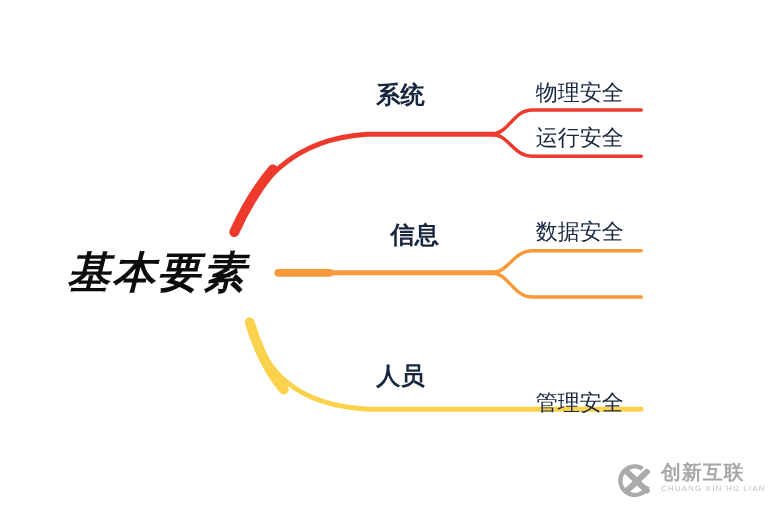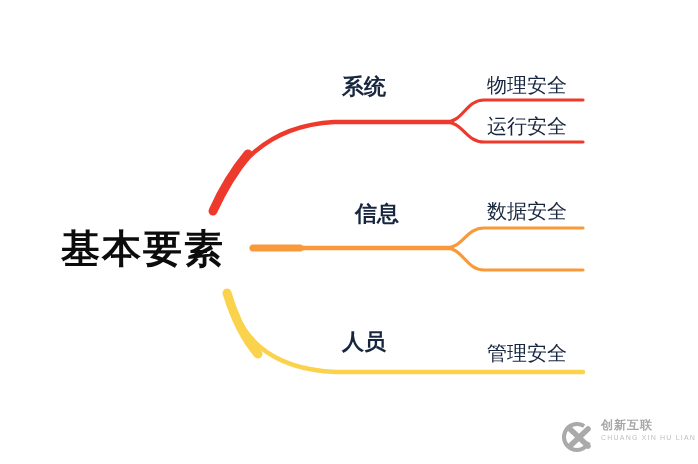--- a/index.html
+++ b/index.html
@@ -26,20 +26,21 @@
     z-index: 1;
     color: #17263e;
     white-space: nowrap;
     line-height: 1.1;
   }
   .root-label {
     font-size: 39px;
     font-weight: bold;
     color: #0c0c0c;
     letter-spacing: 2px;
+    font-style: italic;
   }
   .branch-label {
     font-size: 22px;
     font-weight: bold;
     font-family: Liberation Mono, monospace;
   }
   .child-label {
     font-size: 20px;
     font-weight: normal;
   }
@@ -48,21 +49,21 @@
     left: 559px;
     top: 419px;
     display: flex;
     align-items: flex-start;
     z-index: 1;
   }
   #logo .logo-text {
     margin-left: 6px;
   }
   #logo .logo-name {
-    font-size: 12px;
+    font-size: 18px;
     font-weight: bold;
     color: #a8a8a8;
     line-height: 1.15;
     letter-spacing: 1px;
   }
   #logo .logo-tagline {
     font-size: 7px;
     color: #bfbfbf;
     letter-spacing: 1.2px;
     margin-top: 1px;
@@ -91,21 +92,21 @@
 
   <div class="label root-label" style="left:61px; top:228px;">基本要素</div>
 
   <div class="label branch-label" style="left:342px; top:77px;">系统</div>
   <div class="label branch-label" style="left:355px; top:204px;">信息</div>
   <div class="label branch-label" style="left:342px; top:332px;text-align:center;">人员</div>
 
   <div class="label child-label" style="left:487px; top:74px;text-align:center;">物理安全</div>
   <div class="label child-label" style="left:487px; top:115px;">运行安全</div>
   <div class="label child-label" style="left:487px; top:200px;">数据安全</div>
-  <div class="label child-label" style="left:487px; top:344px;font-family:Liberation Mono, monospace;">管理安全</div>
+  <div class="label child-label" style="left:487px; top:356px;">管理安全</div>
 
   <div id="logo">
     <svg width="36" height="36" viewBox="0 0 36 36">
       <circle cx="18" cy="18" r="13" stroke="#aaaaaa" stroke-width="4" fill="none" stroke-dasharray="63 19" transform="rotate(24 18 18)"></circle>
       <path d="M 11 10 L 29 27 M 29 10 L 11 27" stroke="#aaaaaa" stroke-width="5.5" stroke-linecap="round" fill="none"></path>
     </svg>
     <div class="logo-text">
       <div class="logo-name">创新互联</div>
       <div class="logo-tagline">CHUANG XIN HU LIAN</div>
     </div>

